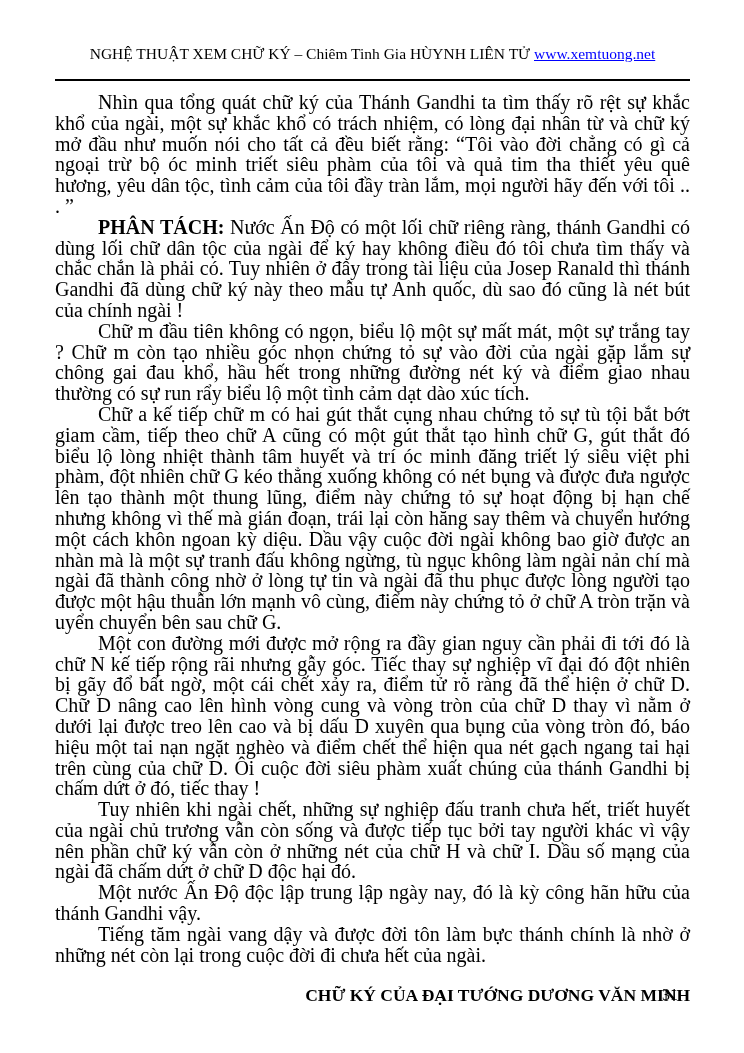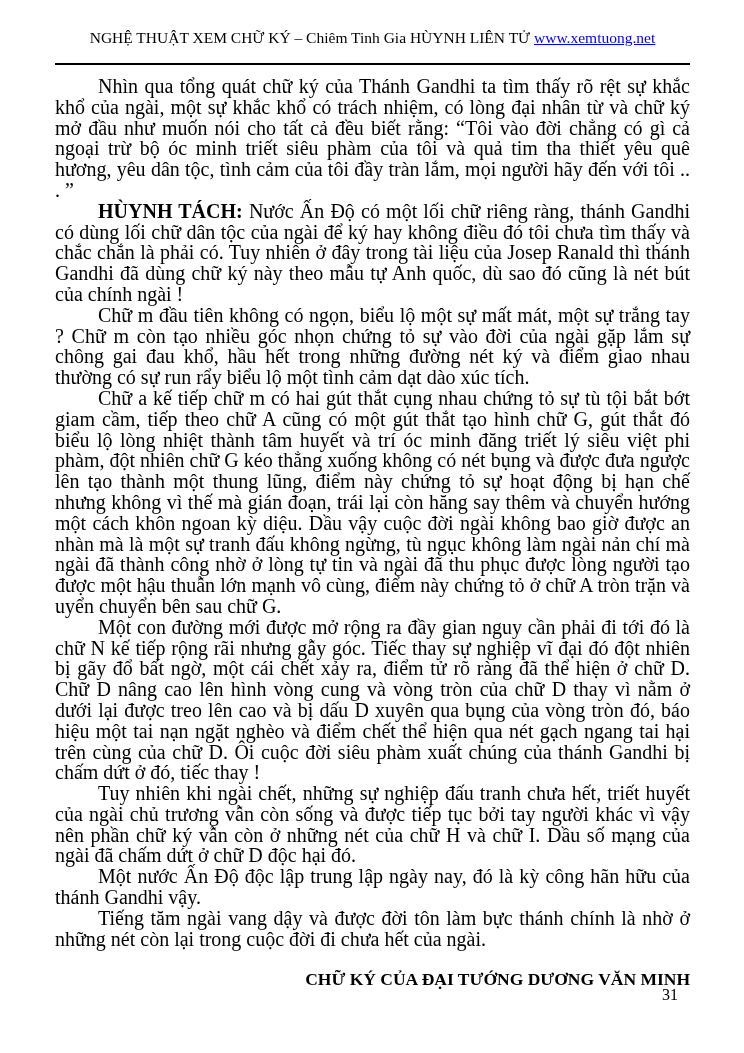--- a/index.html
+++ b/index.html
@@ -3,21 +3,21 @@
 <meta charset="utf-8">
 <style>
   html, body { margin: 0; padding: 0; background: #ffffff; }
   .page {
     position: relative;
     width: 744px;
     height: 1053px;
     margin: 0 auto;
     background: #ffffff;
     box-sizing: border-box;
-    padding: 28px 54px 0 55px;
+    padding: 44px 54px 0 55px;
     font-family: "Liberation Serif", "DejaVu Serif", serif;
     color: #000000;
     overflow: hidden;
   }
   .header {
     text-align: center;
     font-size: 15.5px;
     line-height: 20px;
     padding-bottom: 15px;
     border-bottom: 2px solid #000000;
@@ -57,21 +57,21 @@
 </style>
 </head>
 <body>
 
 <div class="page">
 
   <div class="header"><span>NGHỆ THUẬT XEM CHỮ KÝ – Chiêm Tinh Gia HÙYNH LIÊN TỬ</span><span> </span><a href="#">www.xemtuong.net</a></div>
 
   <div class="content">
     <p class="para"><span class="lead"></span><span>Nhìn qua tổng quát chữ ký của Thánh Gandhi ta tìm thấy rõ rệt sự khắc khổ của ngài, một sự khắc khổ có trách nhiệm, có lòng đại nhân từ  và chữ ký mở đầu như muốn nói cho tất cả đều biết rằng:  “Tôi vào đời chẳng có gì cả ngoại trừ bộ óc minh triết siêu phàm của tôi và quả tim tha thiết yêu quê hương, yêu dân tộc, tình cảm của tôi đầy tràn lắm, mọi người hãy đến với tôi .. .  ”</span></p>
-    <p class="para"><span class="lead">HÙYNH TÁCH:</span><span> Nước Ấn Độ có một lối chữ riêng ràng, thánh Gandhi có dùng lối chữ dân tộc của ngài để ký hay không điều đó tôi chưa tìm thấy và chắc chắn là phải có. Tuy nhiên ở đây trong tài liệu của Josep Ranald thì thánh Gandhi đã dùng chữ ký này theo mẫu tự Anh quốc, dù sao đó cũng là nét bút của chính ngài !</span></p>
+    <p class="para"><span class="lead">PHÂN TÁCH:</span><span> Nước Ấn Độ có một lối chữ riêng ràng, thánh Gandhi có dùng lối chữ dân tộc của ngài để ký hay không điều đó tôi chưa tìm thấy và chắc chắn là phải có. Tuy nhiên ở đây trong tài liệu của Josep Ranald thì thánh Gandhi đã dùng chữ ký này theo mẫu tự Anh quốc, dù sao đó cũng là nét bút của chính ngài !</span></p>
     <p class="para"><span class="lead"></span><span>Chữ m đầu tiên không có ngọn, biểu lộ một sự mất mát, một sự trắng tay ? Chữ m còn tạo nhiều góc nhọn chứng tỏ sự vào đời của ngài gặp lắm sự chông gai đau khổ, hầu hết trong những đường nét ký và điểm giao nhau thường có sự run rẩy biểu lộ một tình cảm dạt dào xúc tích.</span></p>
     <p class="para"><span class="lead"></span><span>Chữ a kế tiếp chữ m có hai gút thắt cụng nhau chứng tỏ sự tù tội bắt bớt giam cầm, tiếp theo chữ A cũng có một gút thắt tạo hình chữ G, gút thắt đó biểu lộ lòng nhiệt thành tâm huyết và trí óc minh đăng triết lý siêu việt phi phàm, đột nhiên chữ G kéo thẳng xuống không có nét bụng và được đưa ngược lên tạo thành một thung lũng, điểm này chứng tỏ sự hoạt động bị hạn chế nhưng không vì thế mà gián đoạn, trái lại còn hăng say thêm và chuyển hướng một cách khôn ngoan kỳ diệu. Dầu vậy cuộc đời ngài không bao giờ được an nhàn mà là một sự tranh đấu không ngừng, tù ngục không làm ngài nản chí mà ngài đã thành công nhờ ở lòng tự tin và ngài đã thu phục được lòng người tạo được một hậu thuẫn lớn mạnh vô cùng, điểm này chứng tỏ ở chữ A tròn trặn và uyển chuyển bên sau chữ G.</span></p>
     <p class="para"><span class="lead"></span><span>Một con đường mới được mở rộng ra đầy gian nguy cần phải đi tới đó là chữ N kế tiếp rộng rãi nhưng gẫy góc. Tiếc thay sự nghiệp vĩ đại đó đột nhiên bị gãy đổ bất ngờ, một cái chết xảy ra, điểm tử rõ ràng đã thể hiện ở chữ D. Chữ D nâng cao lên hình vòng cung và vòng tròn của chữ D thay vì nằm ở dưới lại được treo lên cao và bị dấu D xuyên qua bụng của vòng tròn đó, báo hiệu một tai nạn ngặt nghèo và điểm chết thể hiện qua nét gạch ngang tai hại trên cùng của chữ D. Ôi cuộc đời siêu phàm xuất chúng của thánh Gandhi bị chấm dứt ở đó, tiếc thay !</span></p>
     <p class="para"><span class="lead"></span><span>Tuy nhiên khi ngài chết, những sự nghiệp đấu tranh chưa hết, triết huyết của ngài chủ trương vẫn còn sống và được tiếp tục bởi tay người khác vì vậy nên phần chữ ký vẫn còn ở những nét của chữ H và chữ I. Dầu số mạng của ngài đã chấm dứt ở chữ D độc hại đó.</span></p>
     <p class="para"><span class="lead"></span><span>Một nước Ấn Độ độc lập trung lập ngày nay, đó là kỳ công hãn hữu của thánh Gandhi vậy.</span></p>
     <p class="para"><span class="lead"></span><span>Tiếng tăm ngài vang dậy và được đời tôn làm bực thánh chính là nhờ ở những nét còn lại trong cuộc đời đi chưa hết của ngài.</span></p>
   </div>
 
   <div class="section-heading">
     <div>CHỮ KÝ CỦA ĐẠI TƯỚNG DƯƠNG VĂN MINH</div>

